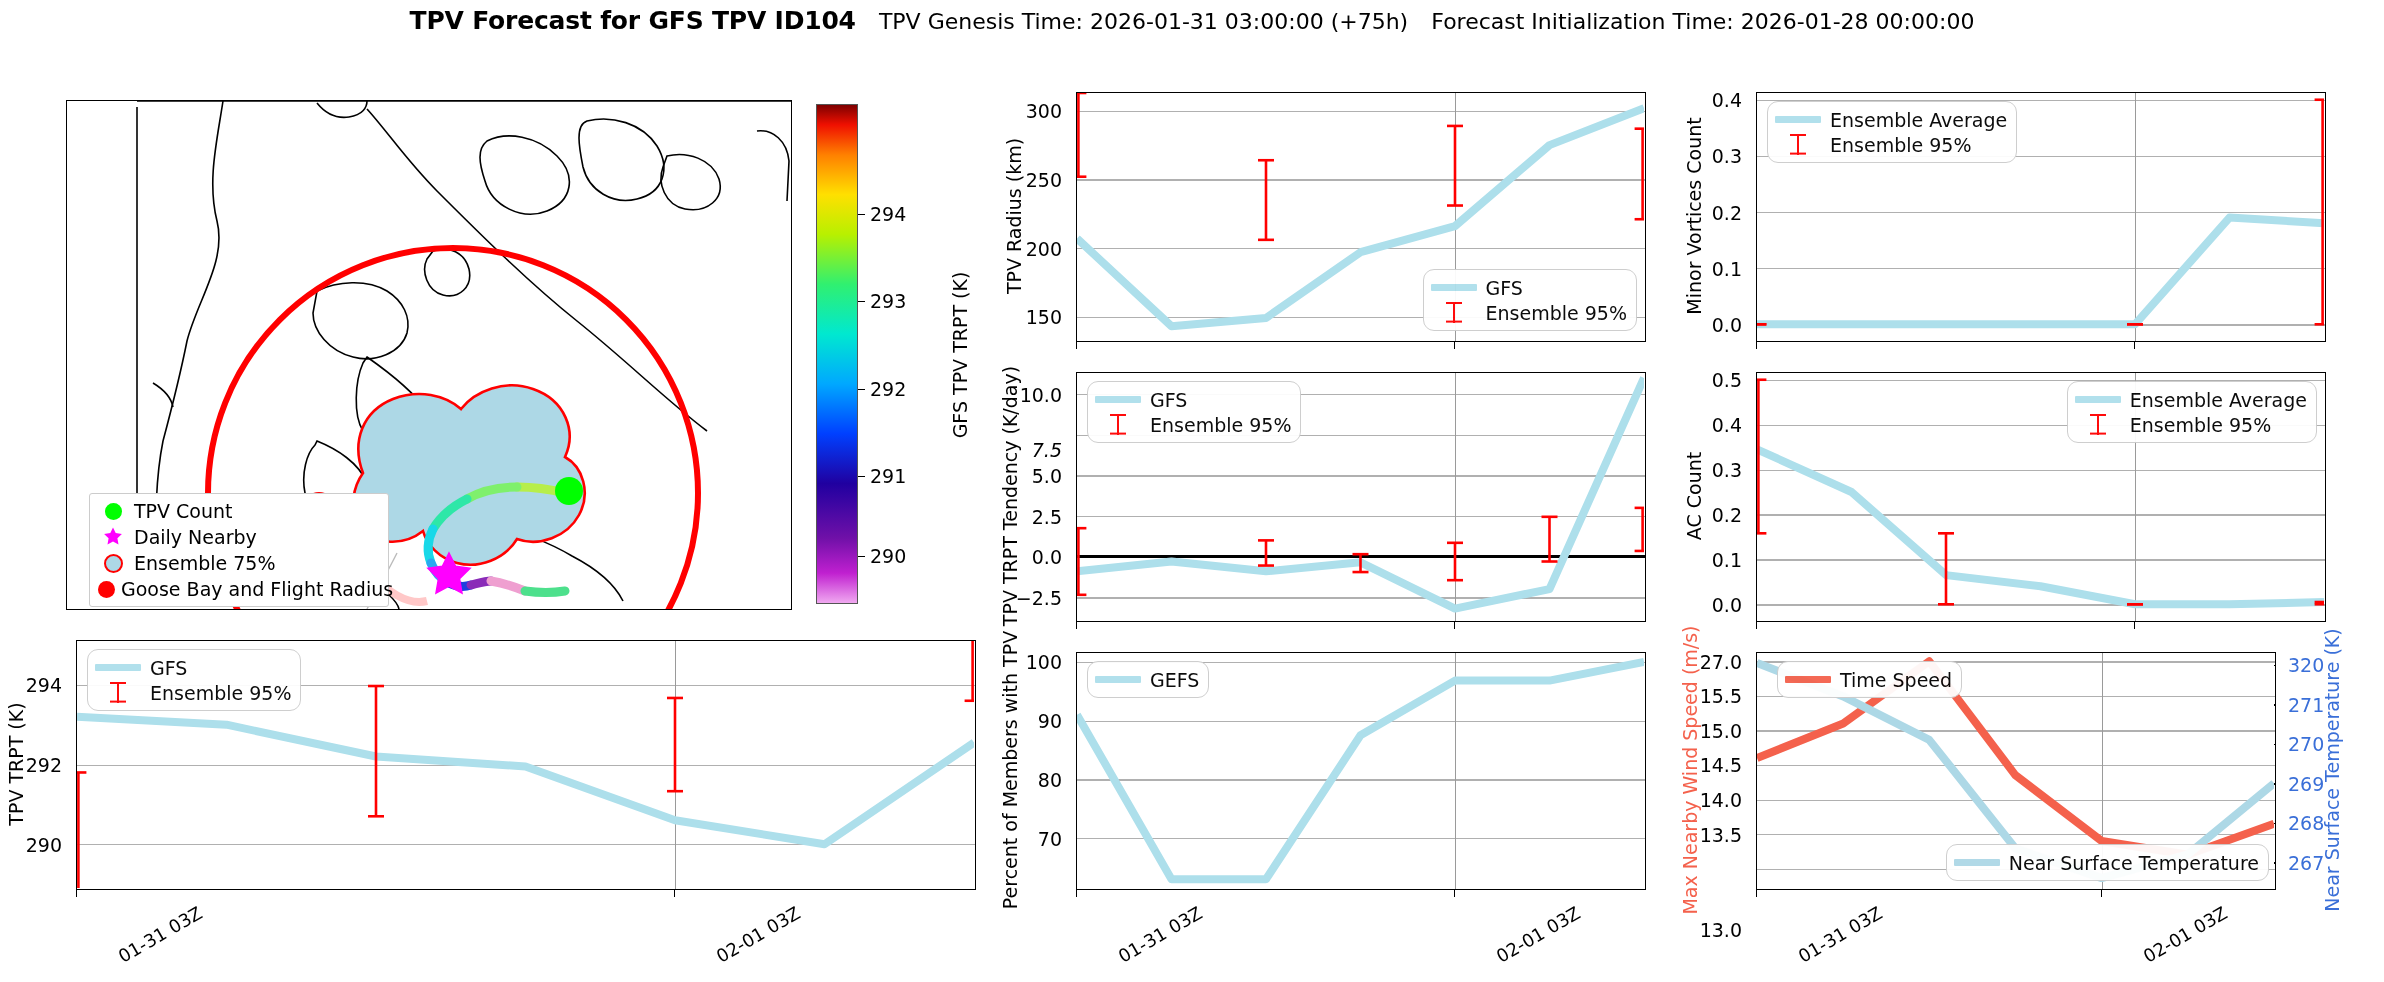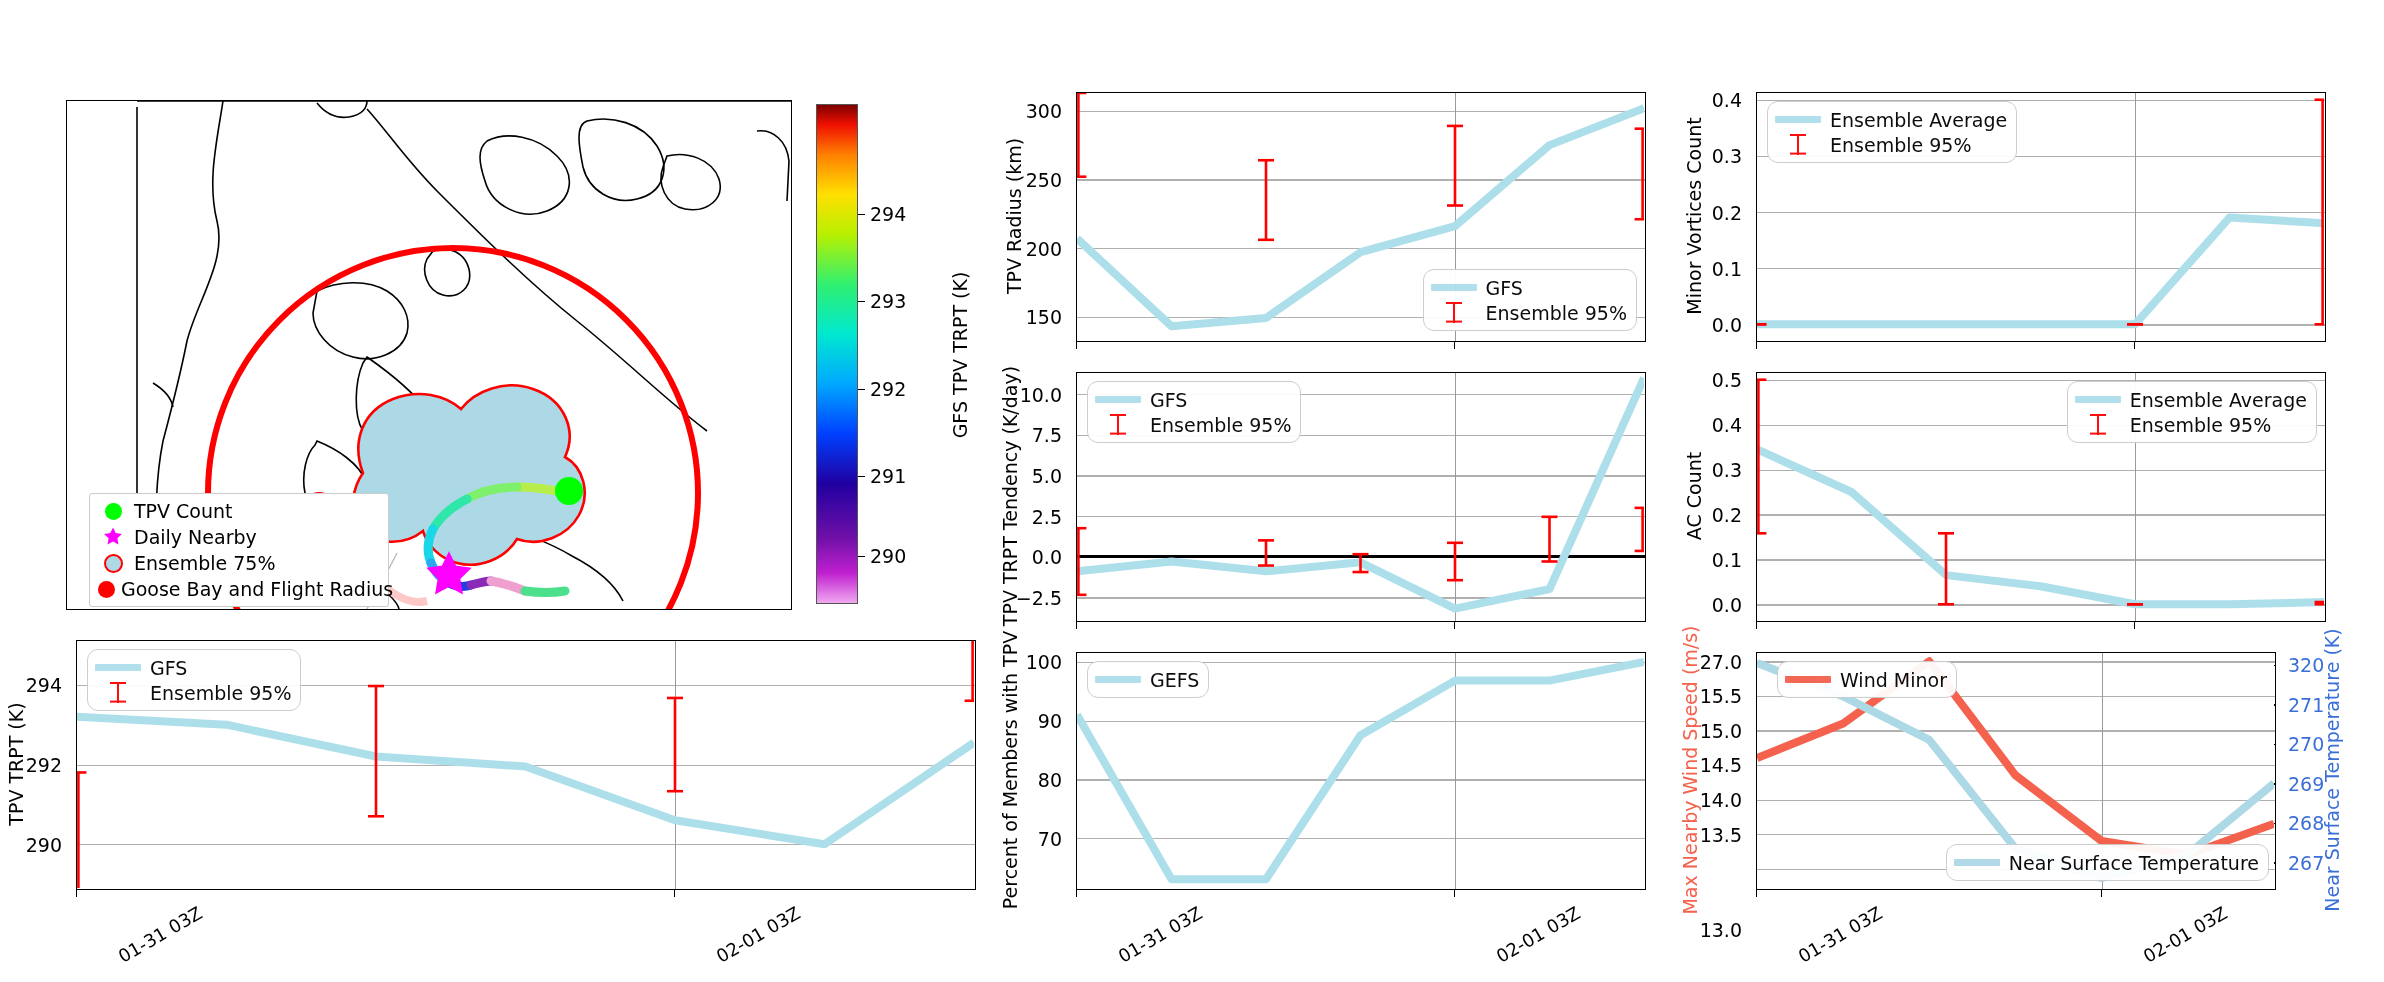--- a/index.html
+++ b/index.html
@@ -54,20 +54,25 @@
   .cbar-tick{position:absolute;font-size:19px;color:#000;white-space:nowrap;transform:translateY(-50%);}
   .cbar-tm{position:absolute;width:7px;height:1.4px;background:#000;}
   .cbar-label{position:absolute;transform-origin:center center;transform:rotate(-90deg);
               font-size:19px;color:#000;white-space:nowrap;}
 </style>
 </head>
 <body>
 
 <div class="page">
 
+  <div class="title-bar">
+    <span class="title-main">TPV Forecast for GFS TPV ID104</span>
+    <span class="title-sub">TPV Genesis Time: 2026-01-31 03:00:00 (+75h)</span>
+    <span class="title-sub">Forecast Initialization Time: 2026-01-28 00:00:00</span>
+  </div>
 
   <div class="mapbox" style="left:66px;top:100px;width:726px;height:510px;">
     <svg width="726" height="510" viewBox="0 0 726 510" style="position:absolute;left:0;top:0;">
 
       <g fill="none" stroke="#000" stroke-width="1.6">
         <path d="M70 6 L70 504"></path>
         <path d="M70 0 L726 0"></path>
         <path d="M156 0 C150 40 140 80 150 120 C160 160 130 200 120 240
                  C112 280 104 310 96 340 C90 370 86 420 92 470 L96 505"></path>
         <path d="M300 8 C320 30 340 60 370 90 C410 130 460 180 510 220
@@ -353,21 +358,21 @@
           <div class="legend-row">
             <div class="lg-err"></div>
             <span class="legend-lab">Ensemble 95%</span>
           </div>
         </div>
       </div>
       <div class="ytick" style="top: 597.75px; left: 1062px; width: 120px; margin-left: -120px;">−2.5</div>
       <div class="ytick" style="top: 557.125px; left: 1062px; width: 120px; margin-left: -120px;">0.0</div>
       <div class="ytick" style="top: 516.5px; left: 1062px; width: 120px; margin-left: -120px;">2.5</div>
       <div class="ytick" style="top: 475.875px; left: 1062px; width: 120px; margin-left: -120px;">5.0</div>
-      <div class="ytick" style="top: 435px; left: 1062px; width: 120px; margin-left: -120px;">7.5</div>
+      <div class="ytick" style="top: 450px; left: 1062px; width: 120px; margin-left: -120px; font-style: italic;">7.5</div>
       <div class="ytick" style="top: 394.625px; left: 1062px; width: 120px; margin-left: -120px;">10.0</div>
       <div class="ylabel" style="left:1010px;top:485px;width:340px;margin-left:-170px;">TPV TRPT Tendency (K/day)</div>
       <div class="xtickm" style="left:1076px;top:622px;"></div>
       <div class="xtickm" style="left:1454px;top:622px;"></div>
       <div class="plotbox" style="left:1756px;top:372px;width:570px;height:250px;">
         <div class="gridh" style="top:231.28181818181818px;"></div>
         <div class="tickmark" style="left:-8px;top:231.28181818181818px;width:8px;"></div>
         <div class="gridh" style="top:186.37272727272727px;"></div>
         <div class="tickmark" style="left:-8px;top:186.37272727272727px;width:8px;"></div>
         <div class="gridh" style="top:141.46363636363637px;"></div>
@@ -465,21 +470,21 @@
         <div class="tickmark-r" style="left:517px;top:51.344537815126586px;width:8px;"></div>
         <div class="tickmark-r" style="left:517px;top:11.84873949579881px;width:8px;"></div>
         <div class="gridv" style="left:344.66666666666663px;"></div>
         <svg width="517" height="235" style="position:absolute;left:0;top:0;">
           <polyline points="0.0,105.1 86.2,70.5 172.3,8.3 258.5,122.3 344.7,188.0 430.8,201.8 517.0,170.7" fill="none" stroke="#f4614c" stroke-width="8" stroke-linejoin="round" stroke-linecap="butt"></polyline>
           <polyline points="0.0,9.9 86.2,43.4 172.3,86.9 258.5,195.5 344.7,225.1 430.8,201.4 517.0,130.3" fill="none" stroke="#add8e6" stroke-width="8" stroke-linejoin="round" stroke-linecap="butt"></polyline>
         </svg>
         <div class="legend" style="left: 20px; top: 8px;">
           <div class="legend-row">
             <div class="lg-line" style="background:#f4614c;"></div>
-            <span class="legend-lab">Wind Minor</span>
+            <span class="legend-lab">Time Speed</span>
           </div>
         </div>
         <div class="legend" style="right:6px;bottom:8px;">
           <div class="legend-row">
             <div class="lg-line" style="background:#add8e6;"></div>
             <span class="legend-lab">Near Surface Temperature</span>
           </div>
         </div>
       </div>
       <div class="ytick" style="top: 890px; left: 1742px; width: 120px; margin-left: -120px; margin-top: 40px;">13.0</div>

